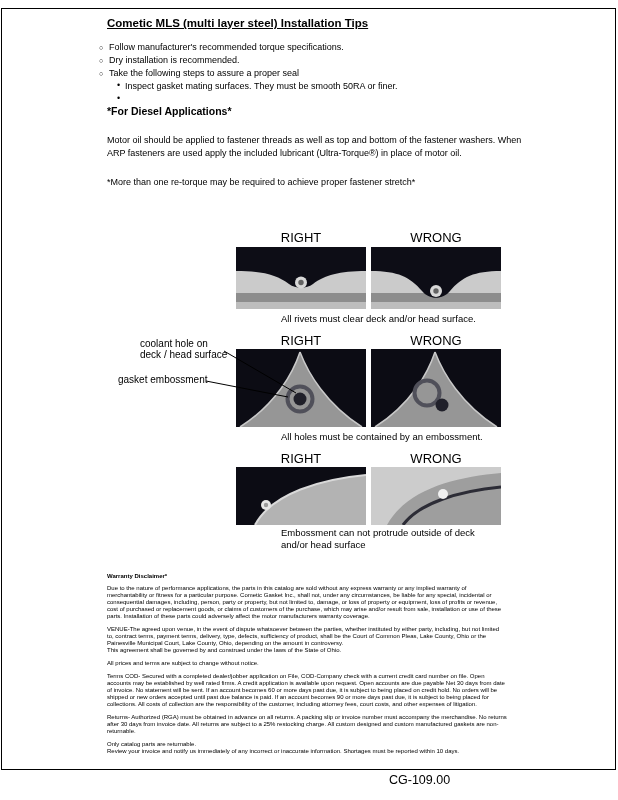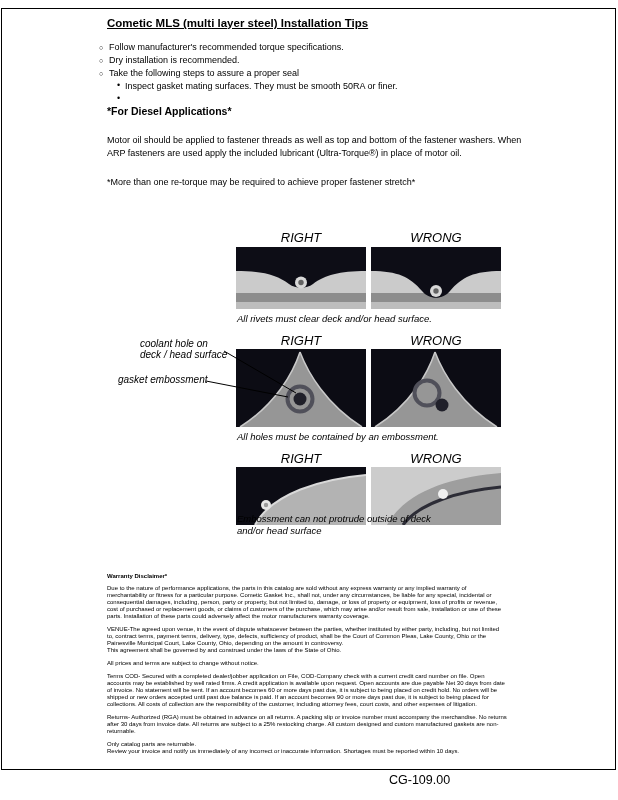--- a/index.html
+++ b/index.html
@@ -16,24 +16,24 @@
   .intro { position:absolute; left:96px; top:16px; width:428px; }
   .title { margin:0 0 11px 11px; font-size:11.5px; font-weight:bold; text-decoration:underline; line-height:14px; }
   .bullet { position:relative; padding-left:13px; font-size:9px; line-height:13px; }
   .bullet .marker { position:absolute; left:3px; top:0; font-size:7px; }
   .subbullet { position:relative; padding-left:29px; font-size:9px; line-height:13px; }
   .subbullet .marker { position:absolute; left:21px; top:-1px; font-size:9px; }
   .heading { margin:12px 0 7px 11px; font-size:10.5px; font-weight:bold; line-height:13px; }
   .para { margin:16px 0 6px 11px; font-size:9px; line-height:13px; }
 
   
-  .diagrams { position:absolute; left:0; top:225px; width:618px; height:350px;font-style:italic; }
+  .diagrams { position:absolute; left:0; top:225px; width:618px; height:350px; }
   .dlabel { position:absolute; width:130px; text-align:center; font-size:13px; line-height:15px; }
   .dimg { position:absolute; display:block; }
-  .dcap { position:absolute; font-size:9.5px; line-height:12px; white-space:pre-line; }
+  .dcap { position:absolute; font-size:9.5px; line-height:12px; white-space:pre-line;margin-left:44px; }
   .dann { position:absolute; font-size:10px; line-height:11px; white-space:pre-line; }
   .lines { position:absolute; left:0; top:0; pointer-events:none; }
 
   
   .disclaimer { position:absolute; left:107px; top:573px; width:400px; font-size:6px; line-height:7px; }
   .disclaimer p { margin:0 0 6px 0; white-space:pre-line; }
   .disclaimer .dhead { font-weight:bold; margin-bottom:5px; }
 
   .footer { position:absolute; left:389px; top:773px; font-size:12.5px; }
 </style>
@@ -134,21 +134,21 @@
       <path d="M130,8 C86,12 36,26 19,58" stroke="#d9d9d9" stroke-width="2" fill="none"></path>
       <circle cx="30" cy="38" r="5" fill="#e6e6e6"></circle>
       <circle cx="30" cy="38" r="2.2" fill="#9a9a9a"></circle>
     </svg>
     <svg class="dimg" style="left:371px;top:242px" width="130" height="58" viewBox="0 0 130 58">
       <rect width="130" height="58" fill="#9e9e9e"></rect>
       <path d="M0,0 H130 V6 C84,10 36,22 16,58 L0,58 Z" fill="#cccccc"></path>
       <path d="M130,20 C88,24 48,36 32,58" stroke="#2c2c36" stroke-width="3" fill="none"></path>
       <circle cx="72" cy="27" r="5" fill="#f0f0f0"></circle>
     </svg>
-    <div class="dcap" style="left:237px;top:288px">Embossment can not protrude outside of deck
+    <div class="dcap" style="left:237px;top:302px">Embossment can not protrude outside of deck
 and/or head surface</div>
   </div>
 
   <div class="disclaimer">
     <p class="dhead">Warranty Disclaimer*</p>
     <p>Due to the nature of performance applications, the parts in this catalog are sold without any express warranty or any implied warranty of merchantability or fitness for a particular purpose.  Cometic Gasket Inc., shall not, under any circumstances, be liable for any special, incidental or consequential damages, including, person, party or property, but not limited to, damage, or loss of property or equipment, loss of profits or revenue, cost of purchased or replacement goods, or claims of customers of the purchase, which may arise and/or result from sale, installation or use of these parts.  Installation of these parts could adversely affect the motor manufacturers warranty coverage.</p>
     <p>VENUE-The agreed upon venue, in the event of dispute whatsoever between the parties, whether instituted by either party, including, but not limited to, contract terms, payment terms, delivery, type, defects, sufficiency of product, shall be the Court of Common Pleas, Lake County, Ohio or the Painesville Municipal Court, Lake County, Ohio, depending on the amount in controversy.
 This agreement shall be governed by and construed under the laws of the State of Ohio.</p>
     <p>All prices and terms are subject to change without notice.</p>
     <p>Terms COD- Secured with a completed dealer/jobber application on File, COD-Company check with a current credit card number on file.  Open accounts may be established by well rated firms.  A credit application is available upon request.  Open accounts are due payable Net 30 days from date of invoice.  No statement will be sent.  If an account becomes 60 or more days past due, it is subject to being placed on credit hold.  No orders will be shipped or new orders accepted until past due balance is paid.  If an account becomes 90 or more days past due, it is subject to being placed for collections.  All costs of collection are the responsibility of the customer, including attorney fees, court costs, and other expenses of litigation.</p>

